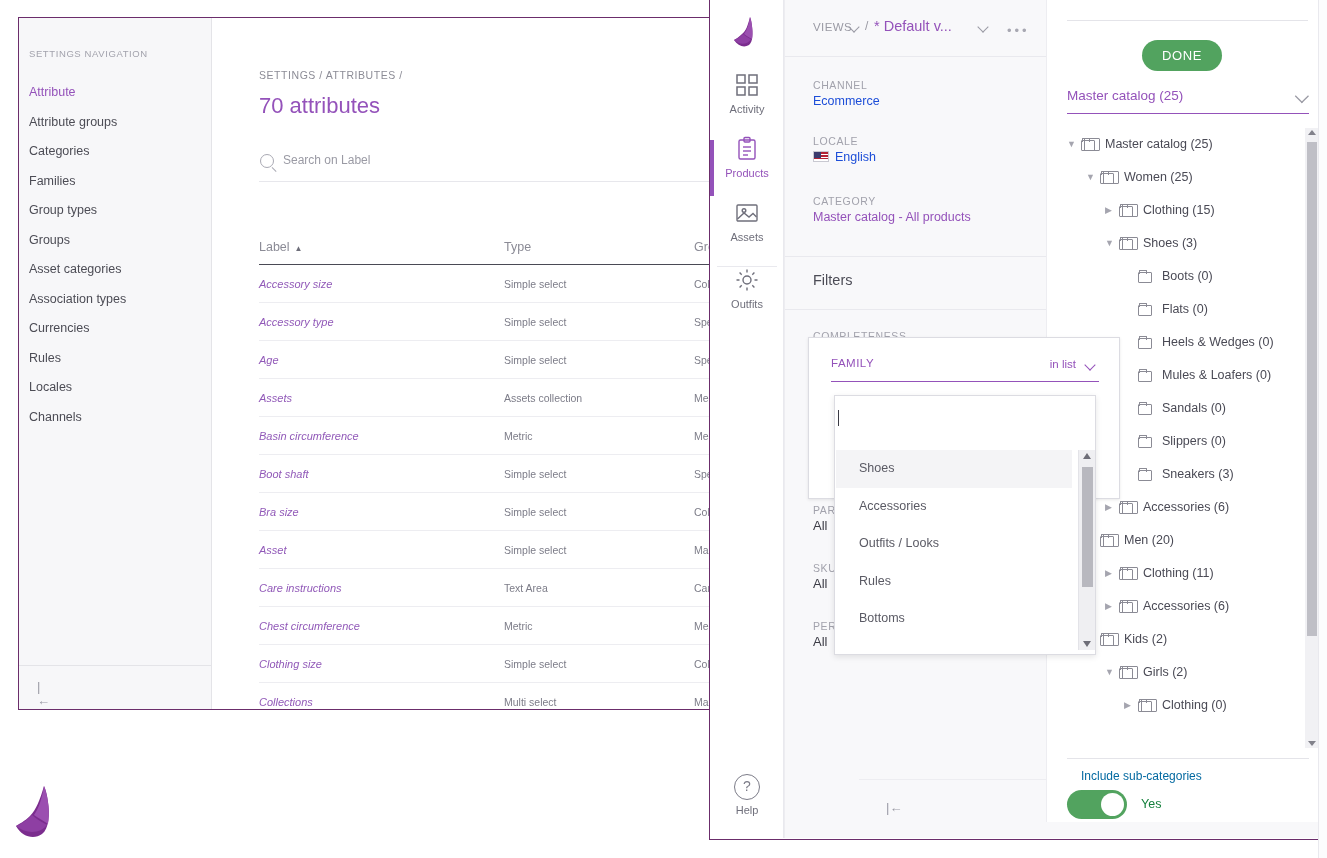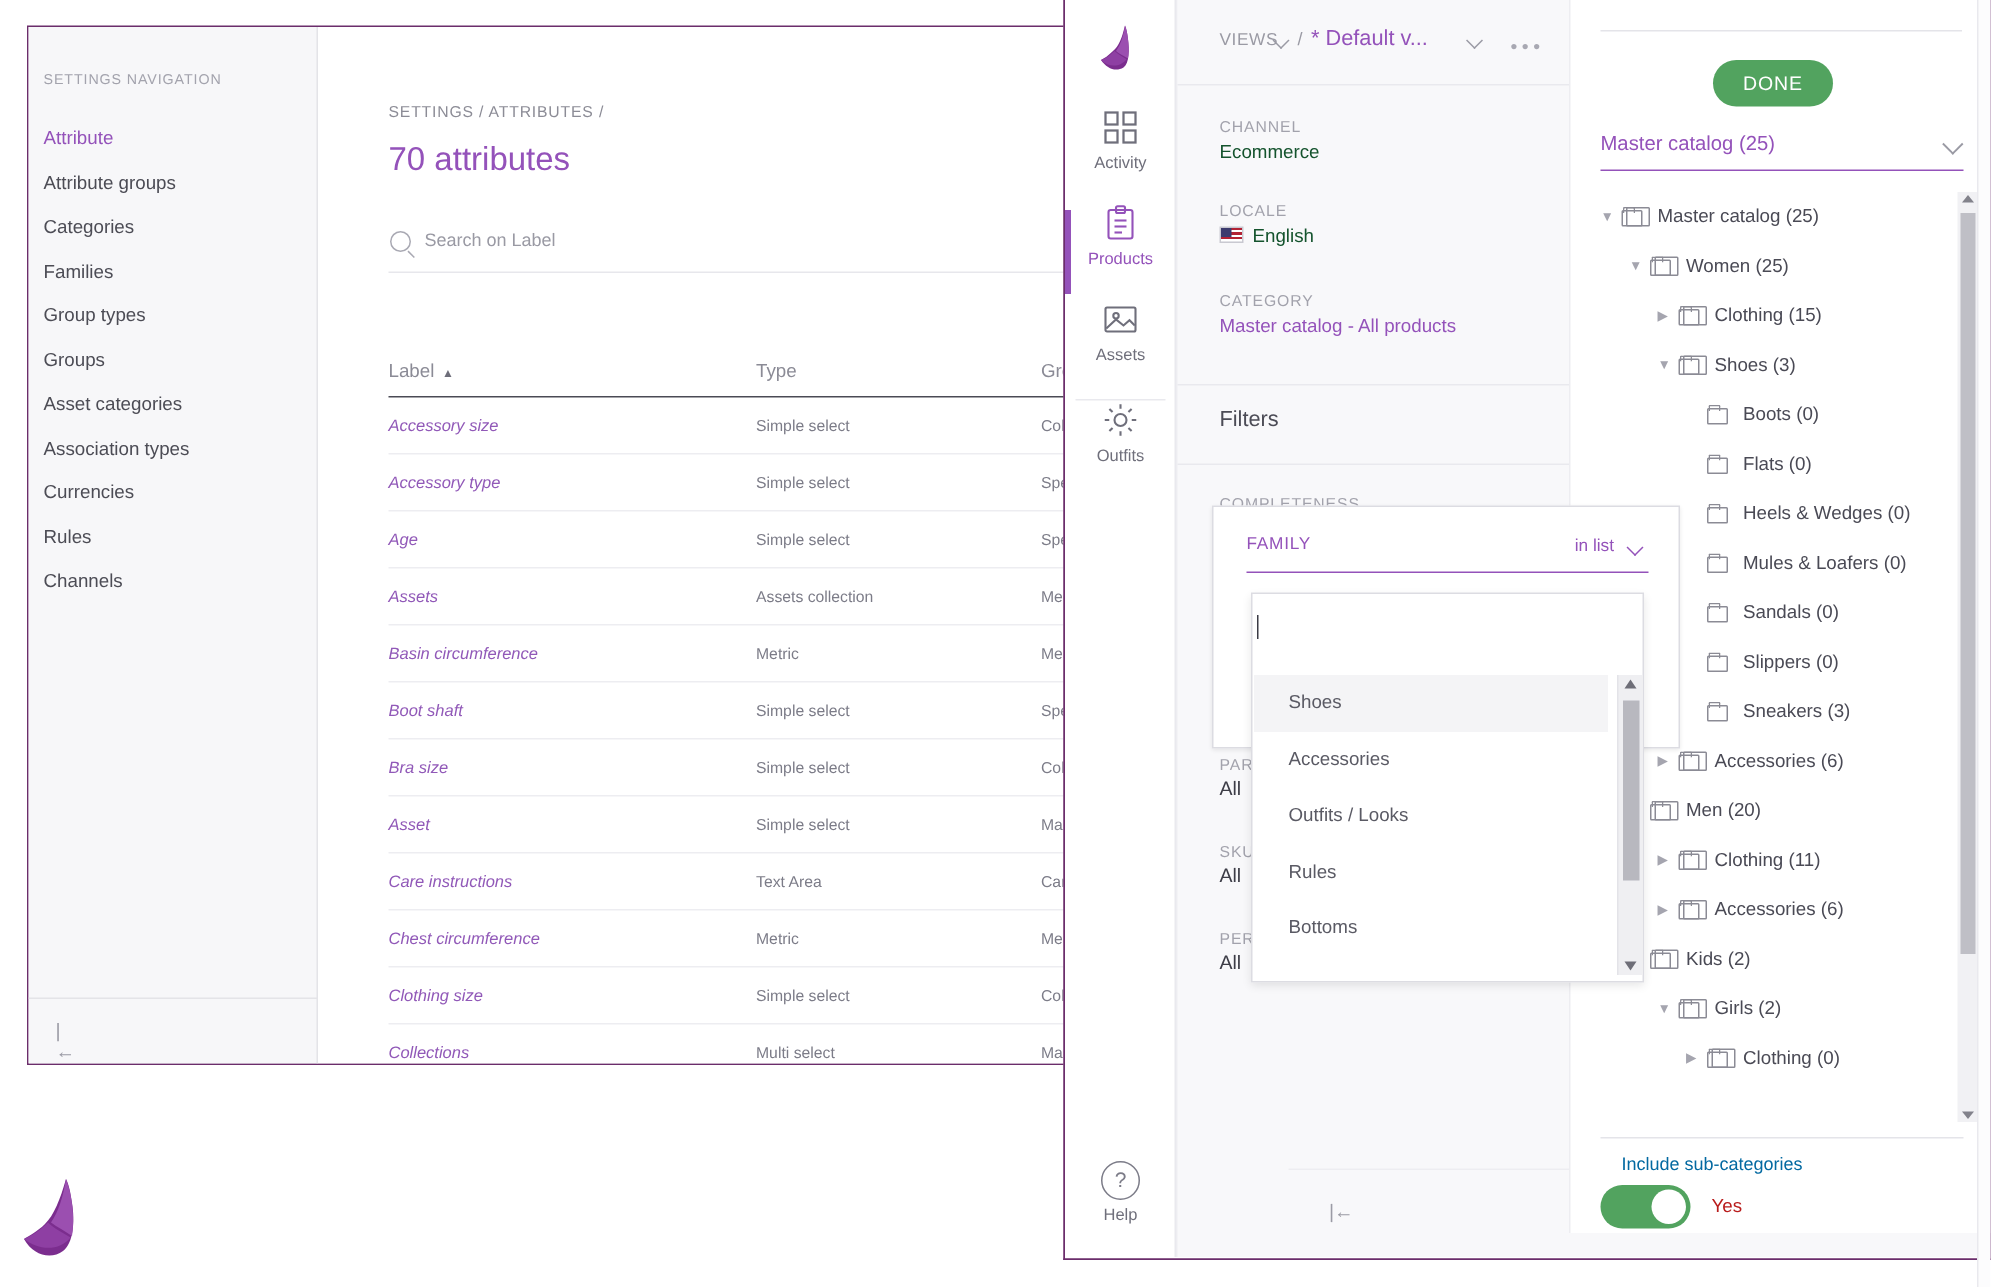--- a/index.html
+++ b/index.html
@@ -150,21 +150,21 @@
   .views-bar .vsep{position:absolute; left:64px; top:19px; font-size:12px; color:#9a9aa4;}
   .views-bar .vname{position:absolute; left:73px; top:18px; font-size:14.5px; color:#9452ba;}
   .views-bar .vchev{position:absolute; left:178px; top:22px; color:#9a9aa4;}
   .views-bar .dots{position:absolute; left:205px; top:23px; color:#a8a8b2; font-size:13px; letter-spacing:3px;}
 
   .meta-block{
     position:absolute; left:0; top:57px; width:544px; height:200px;
     border-bottom:1px solid #e9e9ee;
   }
   .meta-lbl{font-size:10.5px; letter-spacing:.6px; color:#a2a2ac;}
-  .meta-val{font-size:12.5px; color:#14532d; margin-top:3px;}
+  .meta-val{font-size:12.5px; color:#1d4ed8; margin-top:3px;}
   .meta-val.link{color:#9452ba;}
   .meta-i1{position:absolute; left:28px; top:22px;}
   .meta-i2{position:absolute; left:28px; top:78px;}
   .meta-i3{position:absolute; left:28px; top:138px;}
   .flag{
     display:inline-block; width:16px; height:11px; vertical-align:-1px; margin-right:6px;
     background:linear-gradient(#b22234 0 18%,#fff 18% 32%,#b22234 32% 50%,#fff 50% 64%,#b22234 64% 82%,#fff 82% 100%);
     position:relative; border:.5px solid #c9c9d1;
   }
   .flag:before{
@@ -312,21 +312,21 @@
   }
   .cat-foot-line{position:absolute; left:20px; top:758px; width:242px; height:1px; background:#e4e4e9;}
   .subcat-label{position:absolute; left:34px; top:769px; font-size:12px; color:#0369a1;}
   .toggle{
     position:absolute; left:20px; top:790px; width:60px; height:29px; border-radius:15px;
     background:#52a35f; cursor:pointer;
   }
   .toggle .knob{
     position:absolute; right:3px; top:3px; width:23px; height:23px; border-radius:50%; background:#fff;
   }
-  .toggle-val{position:absolute; left:94px; top:797px; font-size:12.5px; color:#b91c1c;}
+  .toggle-val{position:absolute; left:94px; top:797px; font-size:12.5px; color:#15803d;}
 
   .edge-strip{
     position:absolute; right:0; top:0; width:9px; height:858px;
     background:#fcfcfd; border-left:1px solid #e9e9ee;
   }
   .pim-outer-border{
     position:absolute; left:709px; top:0; width:618px; height:840px;
     border:1px solid #6b2d6b; border-top:none; pointer-events:none;
   }
 </style>
@@ -343,20 +343,21 @@
           <div class="nav-item active">Attribute</div>
           <div class="nav-item">Attribute groups</div>
           <div class="nav-item">Categories</div>
           <div class="nav-item">Families</div>
           <div class="nav-item">Group types</div>
           <div class="nav-item">Groups</div>
           <div class="nav-item">Asset categories</div>
           <div class="nav-item">Association types</div>
           <div class="nav-item">Currencies</div>
           <div class="nav-item">Rules</div>
+          <div class="nav-item">Locales</div>
           <div class="nav-item">Channels</div>
         </div>
       <div class="nav-footer">
         <div class="collapse-ico">|←</div>
       </div>
     </div>
 
     <div class="content-area">
       <div class="breadcrumb">SETTINGS / ATTRIBUTES /</div>
       <div class="page-title">70 attributes</div>

